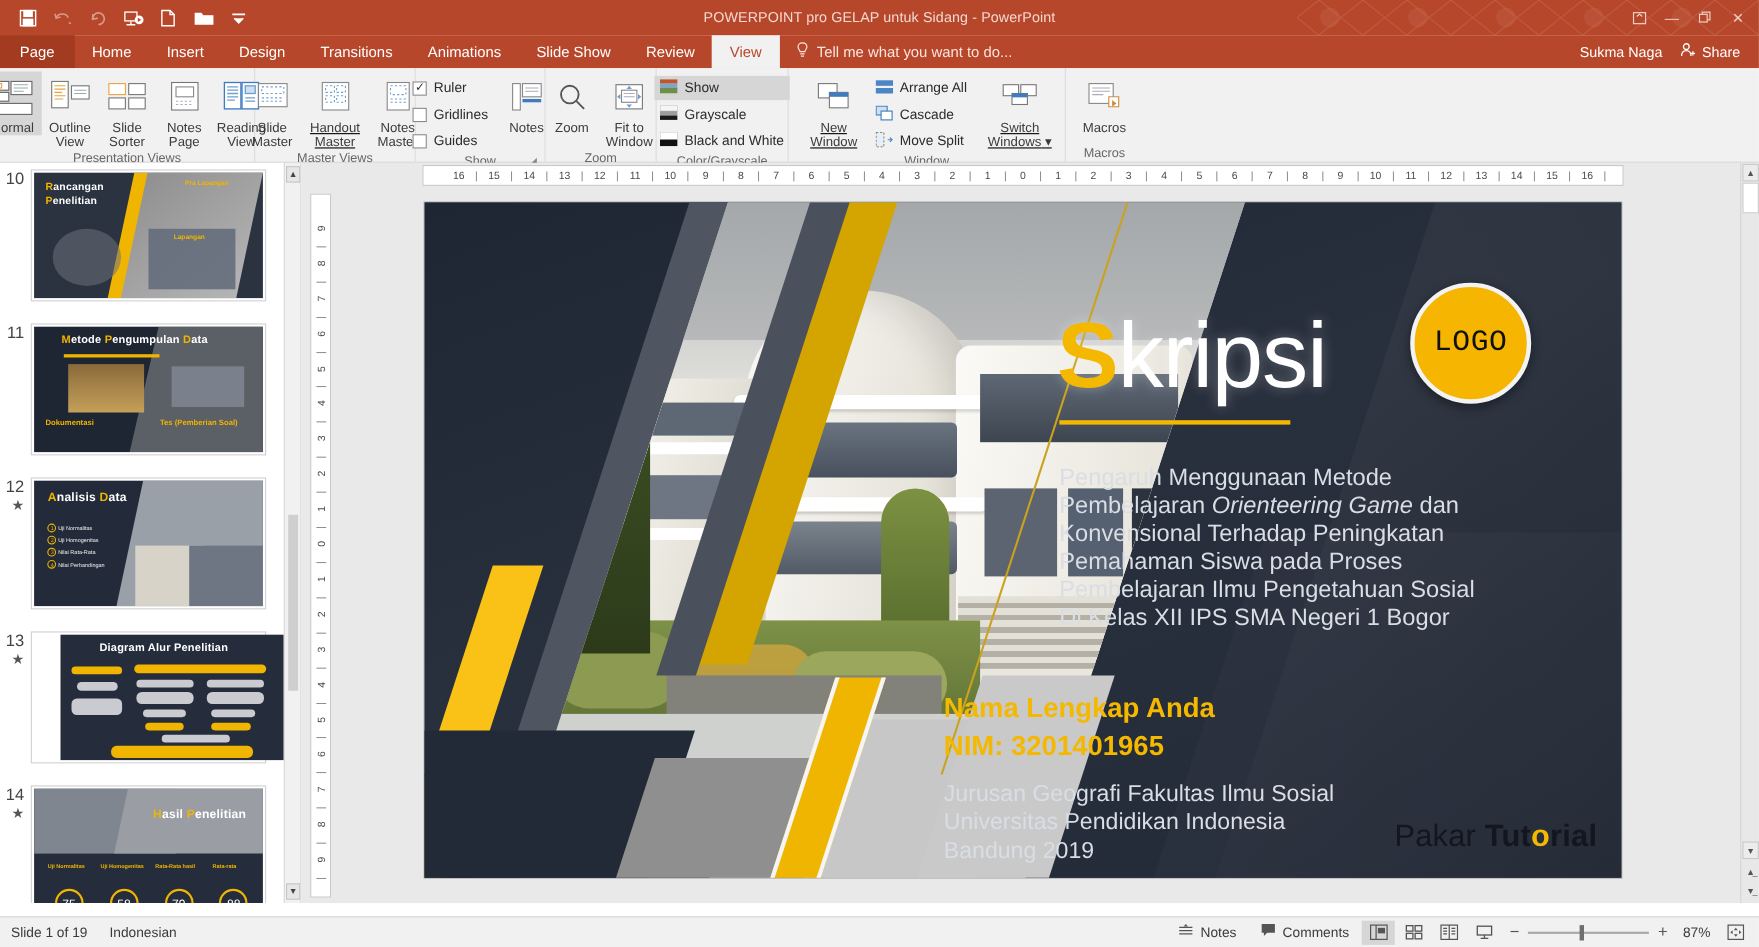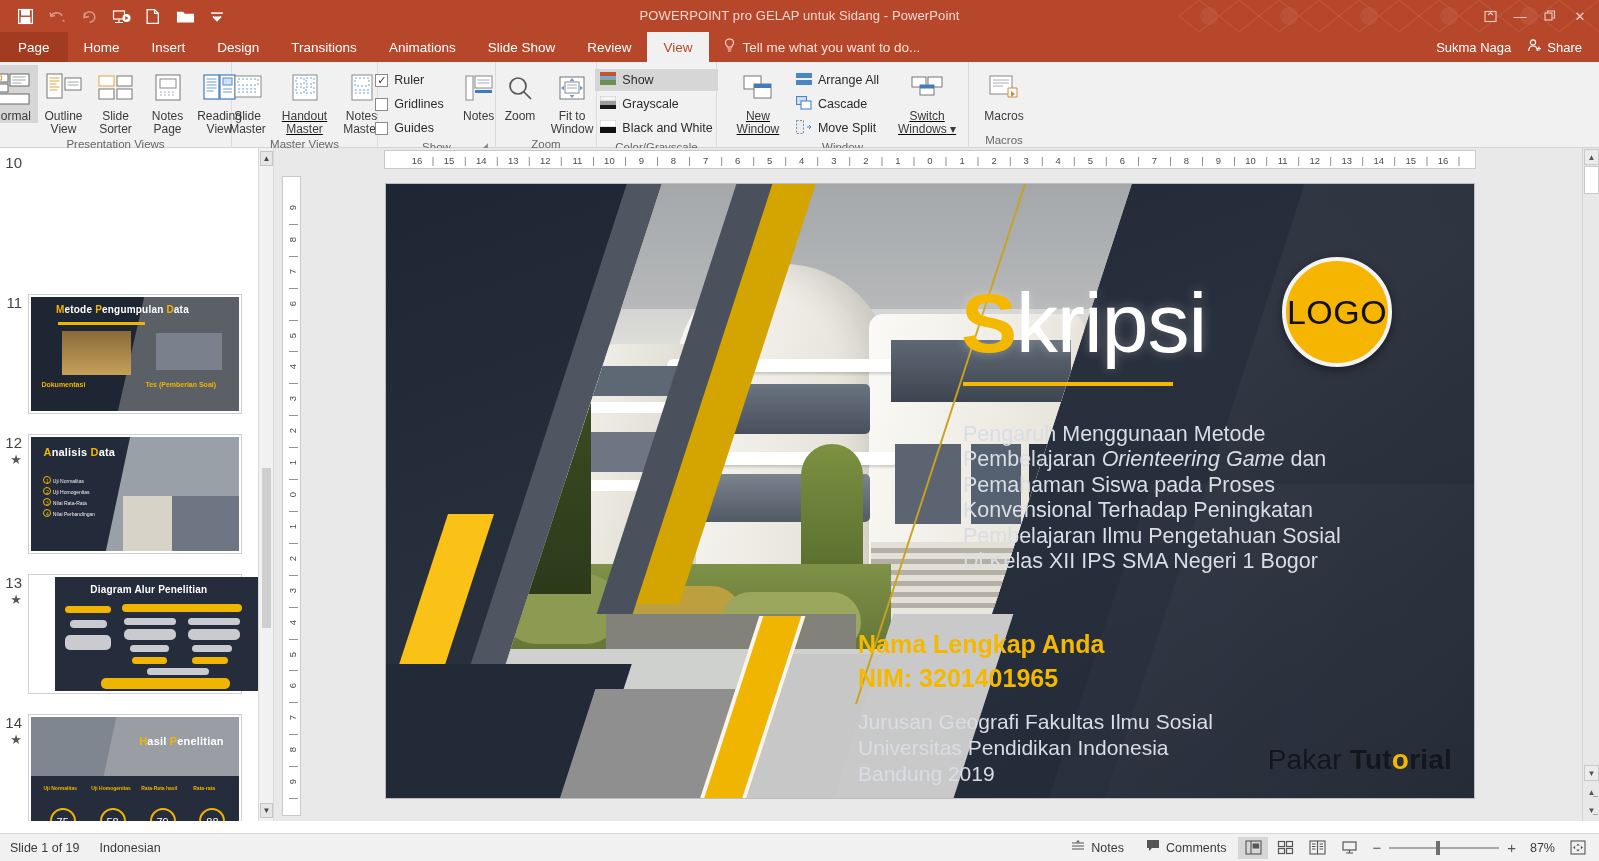--- a/index.html
+++ b/index.html
@@ -190,22 +190,23 @@
     font-size: 25px; line-height: 34px; color: #f5b800; font-weight: 700;
   }
   .affil {
     position: absolute; left: 472px; top: 525px;
     font-size: 21px; line-height: 26px; color: #d9dde4; font-weight: 300;
   }
   .logo-circle {
     position: absolute; left: 896px; top: 73px; width: 110px; height: 110px;
     border-radius: 50%; background: #f5b500; border: 4px solid #f3f3f3;
     display: flex; align-items: center; justify-content: center;
-    font-size: 34px; color: #111; letter-spacing: .5px;
+    font-size: 27px; color: #111; letter-spacing: .5px;
     box-shadow: 0 3px 10px rgba(0,0,0,.45);
+    font-family: Liberation Mono, monospace;
   }
   .watermark {
     position: absolute; right: 22px; bottom: 22px;
     font-size: 28px; color: #11161f; letter-spacing: .2px;
   }
   .watermark b { font-weight: 700; }
   .watermark .o { color: #f5b800; font-weight: 700; }
 
   
   .photo {
@@ -637,20 +638,33 @@
     </div>
     <div class="group-label">Macros</div>
   </div>
 </div>
 
 <div class="thumbpane">
 
   <div class="thumb-row" style="top:6px;">
     <div class="thumb-num">
       <span>10</span>
+    </div>
+    <div class="thumb-frame">
+      <div class="thumb-slide" style="background:#2b3240;">
+        <div class="tg" style="left:44%;top:0;width:56%;height:100%;background:linear-gradient(135deg,#8e8e8e,#b5b5b5);transform:skewX(-12deg);transform-origin:top left;"></div>
+        <div class="tg" style="left:38%;top:0;width:6%;height:100%;background:#f0b500;transform:skewX(-12deg);"></div>
+        <div class="tg" style="left:50%;top:45%;width:38%;height:48%;background:#5f6a78;opacity:.85;"></div>
+        <div class="tg" style="left:8%;top:45%;width:30%;height:45%;background:#6b717a;opacity:.55;border-radius:50%;"></div>
+        <div class="tsTitle" style="left:5%;top:7%;font-size:9.5px;color:#fff;line-height:12px;width:50%;">
+          <span style="color:#f0b500;">R</span>ancangan<br><span style="color:#f0b500;">P</span>enelitian
+        </div>
+        <div class="tg" style="left:66%;top:6%;font-size:6px;color:#f0b500;font-weight:bold;">Pra Lapangan</div>
+        <div class="tg" style="left:61%;top:49%;font-size:6px;color:#f0b500;font-weight:bold;">Lapangan</div>
+      </div>
     </div>
   </div>
 
   <div class="thumb-row" style="top:146px;">
     <div class="thumb-num">
       <span>11</span>
     </div>
     <div class="thumb-frame">
       <div class="thumb-slide" style="background:#1e2533;">
         <div class="tg" style="left:48%;top:0;width:60%;height:100%;background:#5b5f66;transform:skewX(-13deg);"></div>
@@ -825,22 +839,22 @@
     </div>
     <div class="title-rule"></div>
 
     <div class="logo-circle">
       <span>LOGO</span>
     </div>
 
     <div class="subtitle">
       <div>Pengaruh Menggunaan Metode</div>
       <div>Pembelajaran <i>Orienteering Game</i> dan</div>
+      <div>Konvensional Terhadap Peningkatan</div>
       <div>Pemahaman Siswa pada Proses</div>
-      <div>Konvensional Terhadap Peningkatan</div>
       <div>Pembelajaran Ilmu Pengetahuan Sosial</div>
       <div>Di Kelas XII IPS SMA Negeri 1 Bogor</div>
     </div>
 
     <div class="author">
       <div>Nama Lengkap Anda</div>
       <div>NIM: 3201401965</div>
     </div>
 
     <div class="affil">

